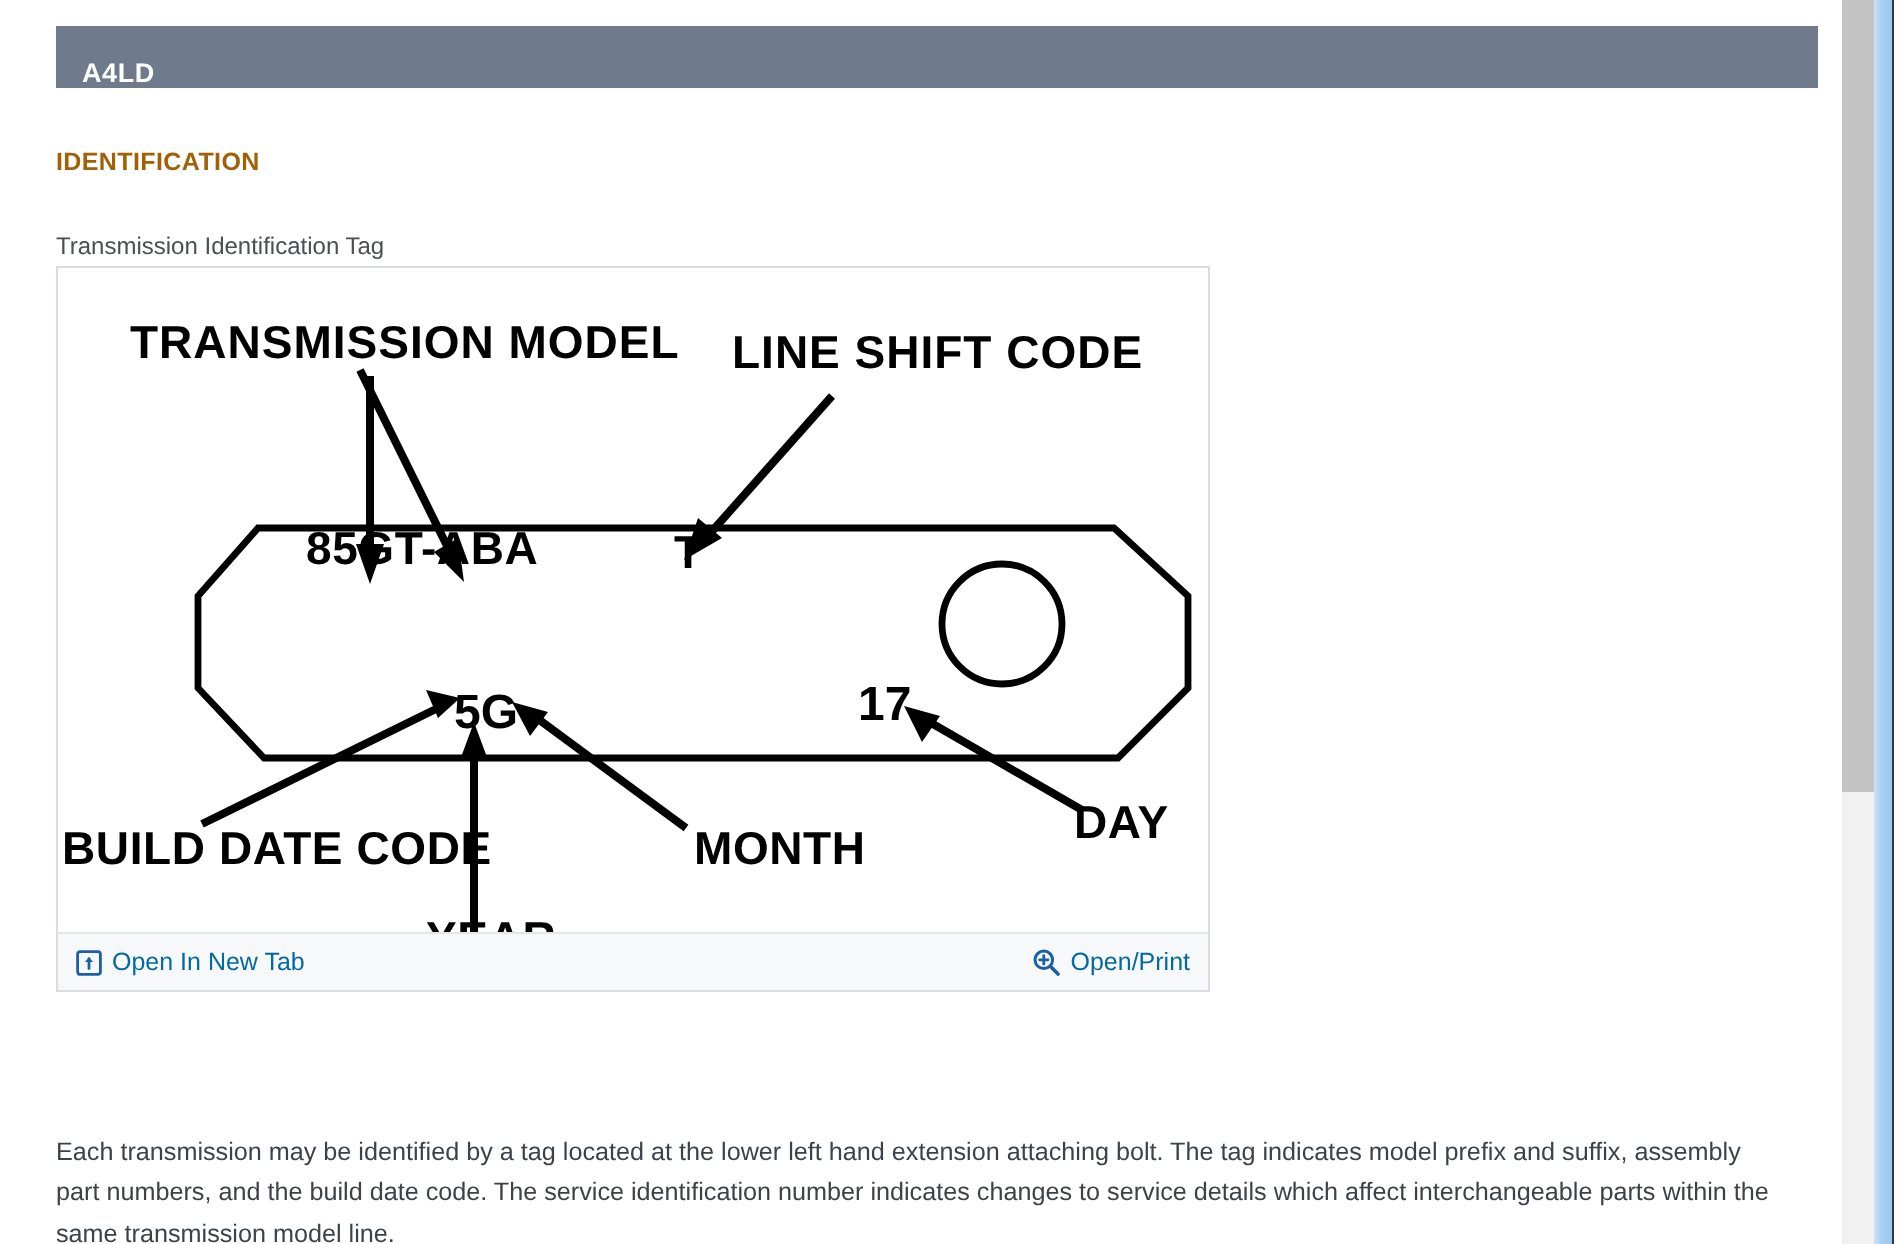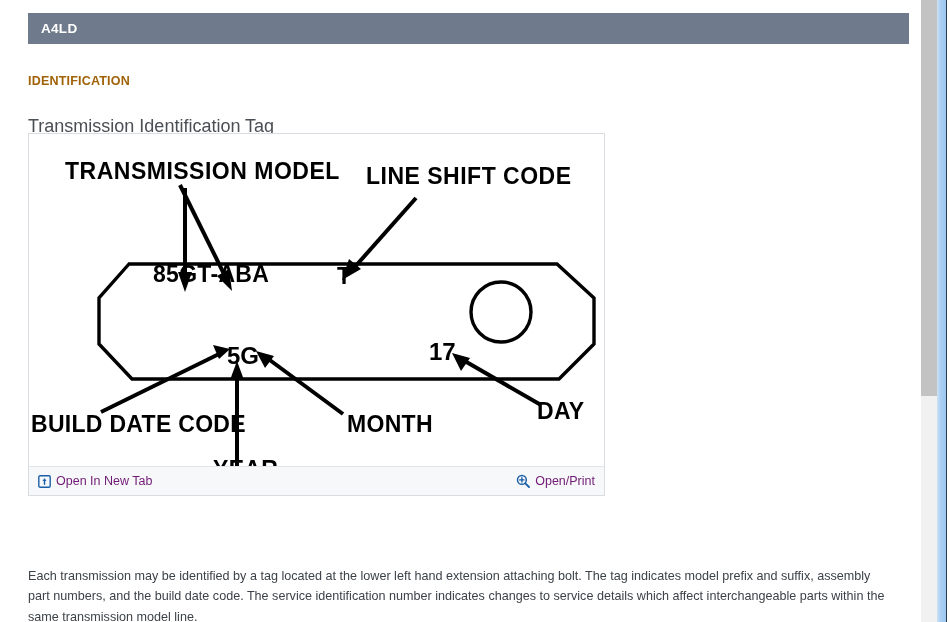--- a/index.html
+++ b/index.html
@@ -54,21 +54,21 @@
     height: 622px;
     padding: 0;
   }
 
   #title-bar {
     position: absolute;
     left: 28px; top: 13px;
     width: 881px; height: 31px;
     background: #6f7b8c;
     display: flex;
-    align-items: center;
+    align-items: flex-end;
     padding-left: 13px;
   }
   #title-bar .title-text {
     color: #ffffff;
     font-size: 13.5px;
     font-weight: bold;
     letter-spacing: 0.3px;
   }
 
   #section-heading {
@@ -76,21 +76,21 @@
     left: 28px; top: 74px;
     font-size: 12.5px;
     font-weight: bold;
     color: #a16207;
     letter-spacing: 0.2px;
   }
 
   #figure-caption {
     position: absolute;
     left: 28px; top: 116px;
-    font-size: 18px;
+    font-size: 12px;
     color: #4a4f55;
   }
 
   
   #image-panel {
     position: absolute;
     left: 28px; top: 133px;
     width: 577px; height: 363px;
     border: 1px solid #d9dde1;
     background: #ffffff;
@@ -113,21 +113,21 @@
     border-top: 1px solid #e2e6ea;
     display: flex;
     align-items: center;
     justify-content: space-between;
     padding: 0 9px 0 9px;
   }
   .tool-link {
     display: flex;
     align-items: center;
     gap: 5px;
-    color: #701a75;
+    color: #0369a1;
     font-size: 12.5px;
     cursor: pointer;
     text-decoration: none;
     user-select: none;
   }
   .tool-link svg { display: block; flex: none; }
 
   
   #body-paragraph {
     position: absolute;

